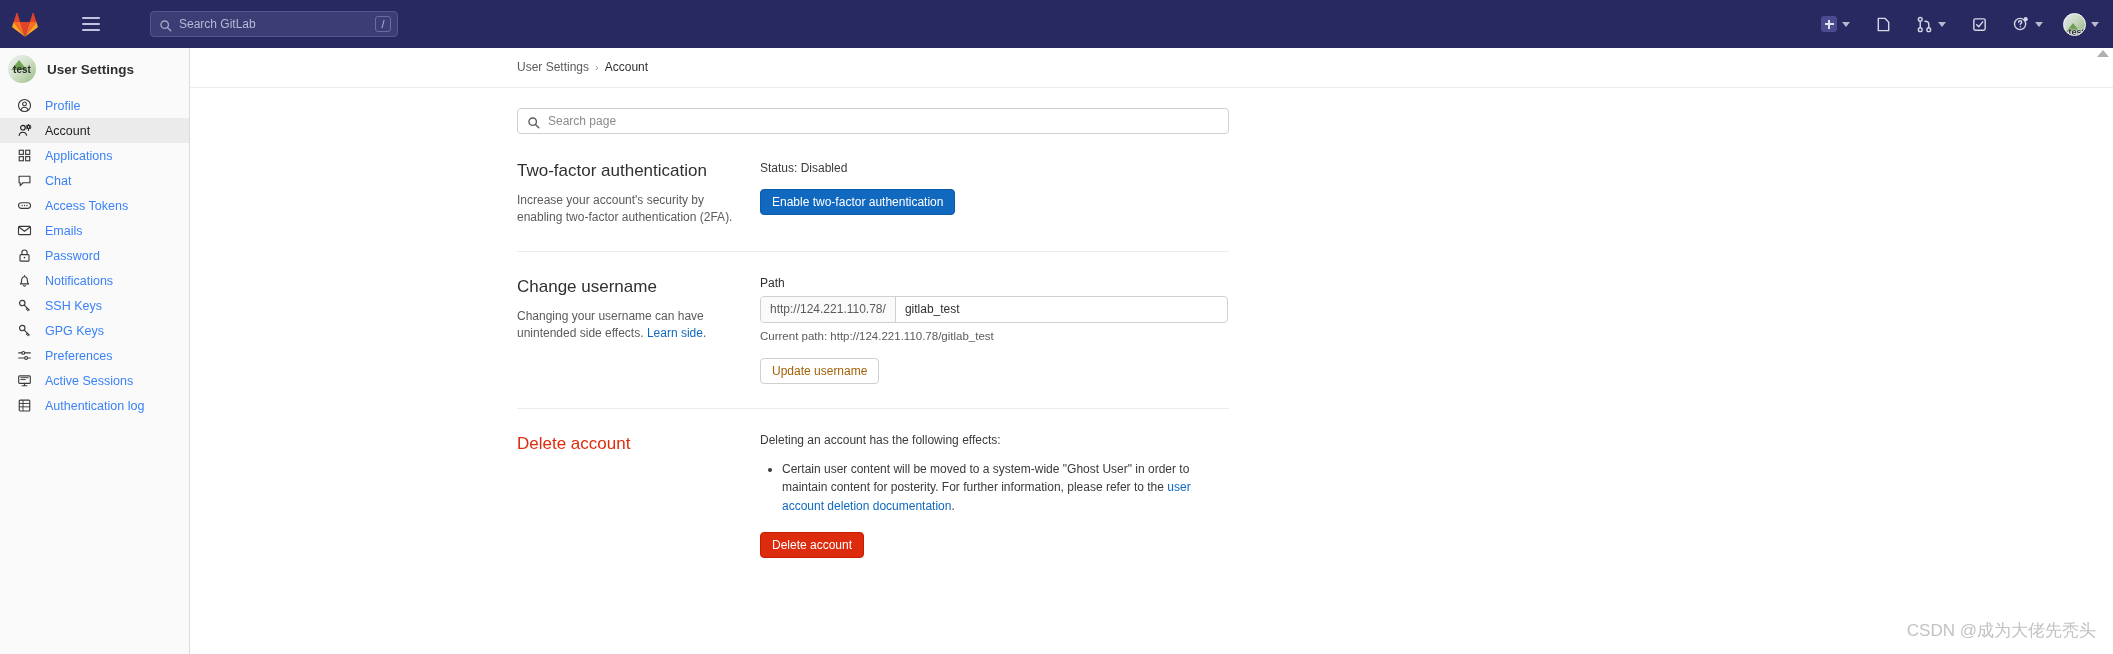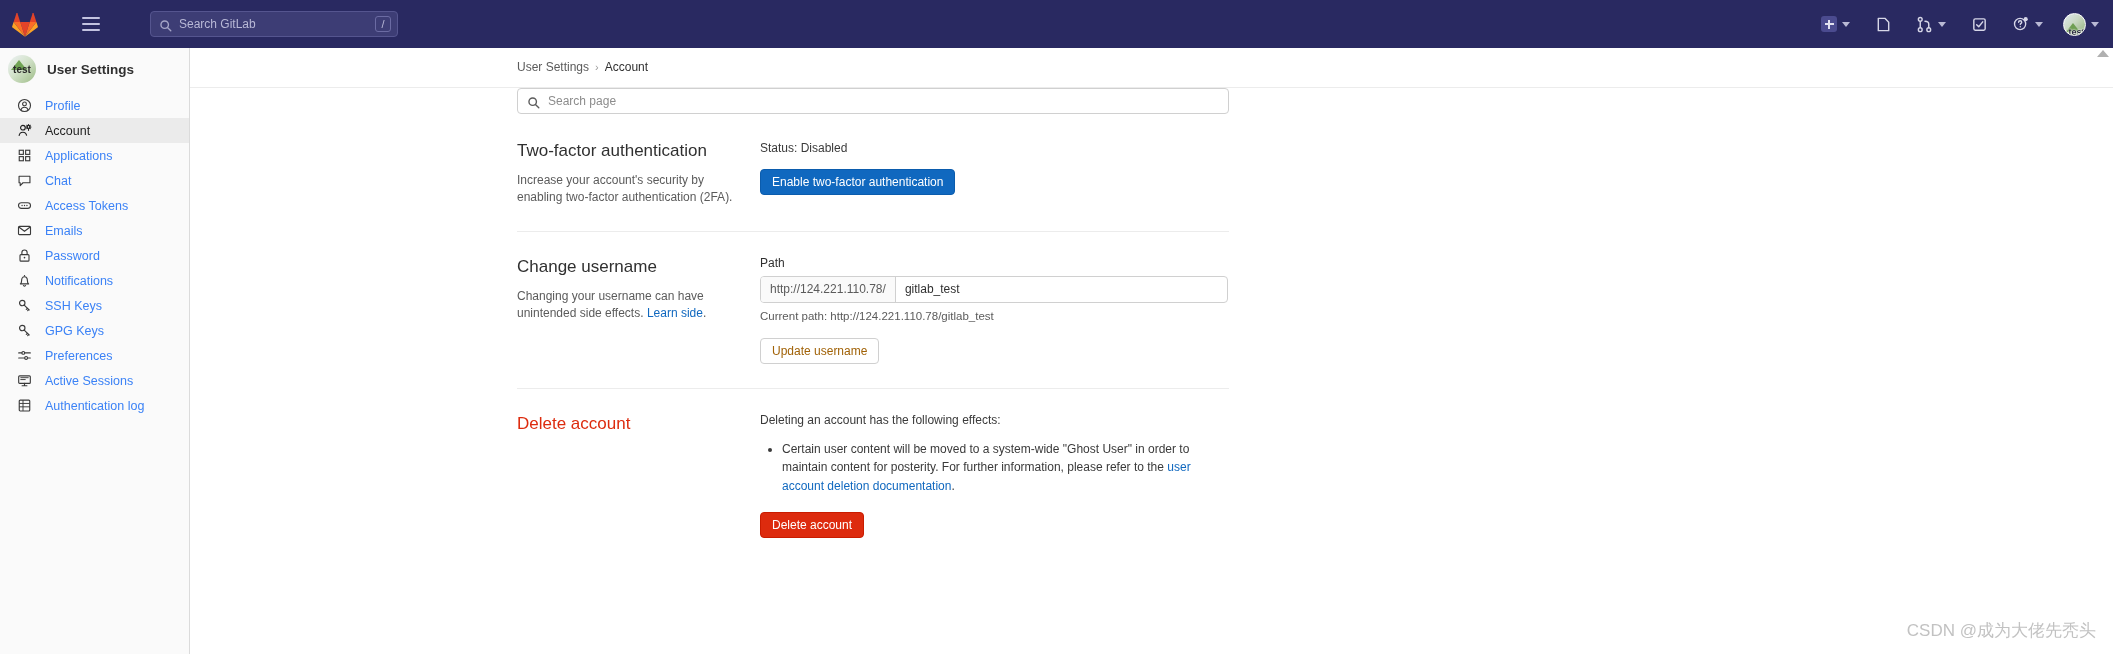--- a/index.html
+++ b/index.html
@@ -131,20 +131,21 @@
     margin-left: 327px; font-size: 12px; color: #5b5b5b; padding-bottom: 13px;
     display: flex; align-items: center; gap: 6px;
   }
   .bc-link { color: #5b5b5b; }
   .bc-sep { color: #9c9c9c; font-size: 11px; }
   .bc-current { color: #303030; }
 
   .content-col { width: 712px; margin-left: 327px; }
 
   .page-search {
+    margin-top: 20px;
     width: 712px; height: 26px;
     border: 1px solid #d0d0d0; border-radius: 4px;
     display: flex; align-items: center; padding: 0 9px;
     background: #fff;
   }
   .page-search .s-icon { width: 13px; height: 13px; flex: 0 0 13px; }
   .page-search .ph { font-size: 12px; color: #8c8c8c; margin-left: 8px; }
 
   .section {
     display: flex; padding: 24px 0 24px 0;

